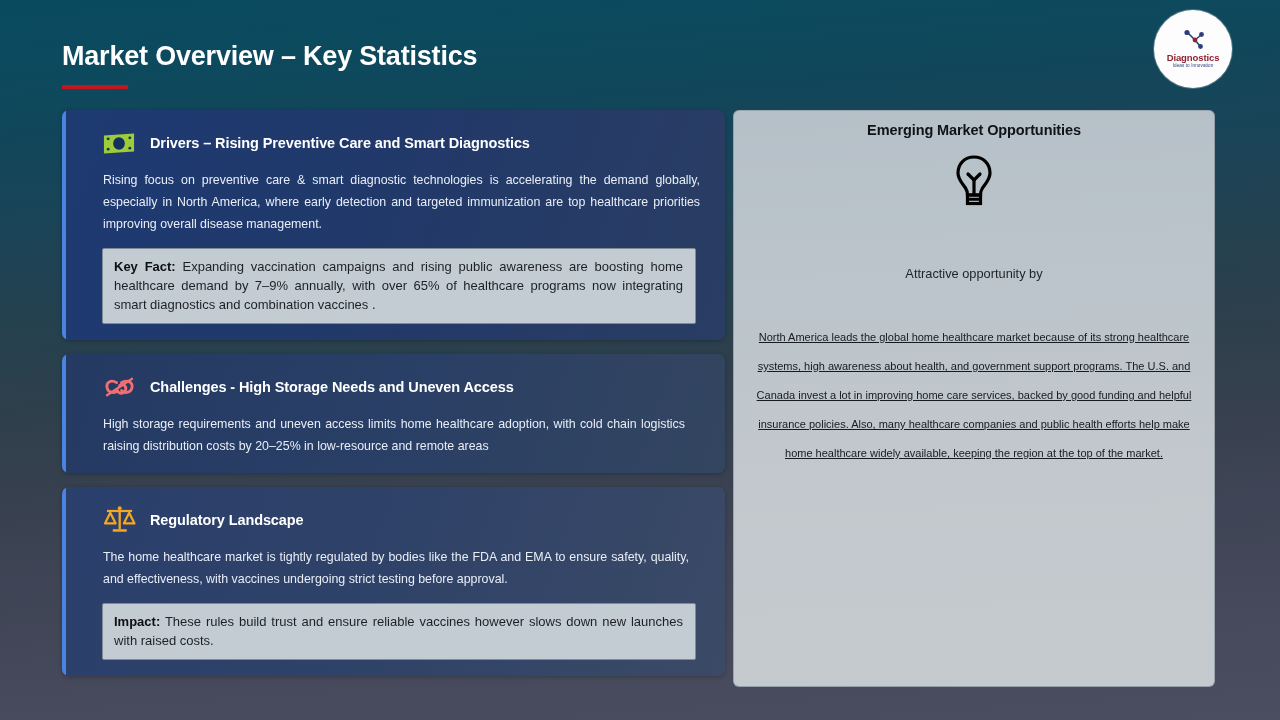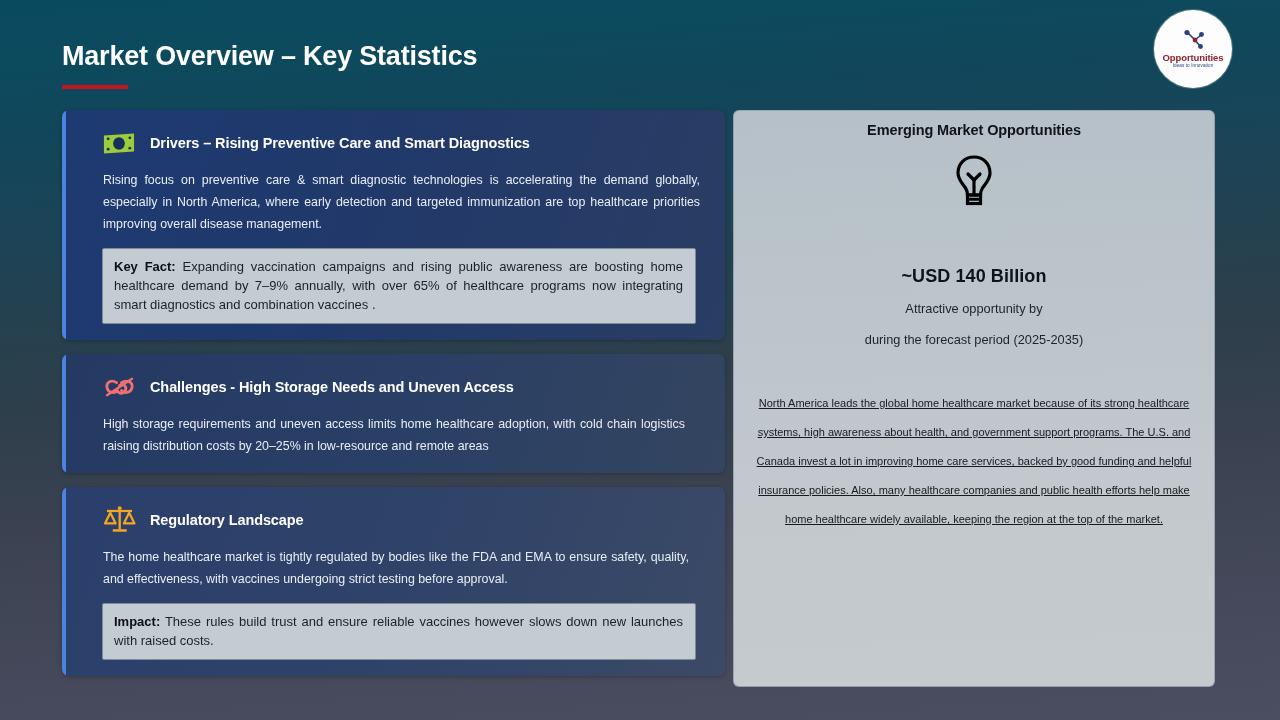--- a/index.html
+++ b/index.html
@@ -140,21 +140,21 @@
 <div class="logo-badge">
   <svg class="logo-mark" viewBox="0 0 26 22">
     <line x1="8" y1="4" x2="15" y2="11" stroke="#2b3f7a" stroke-width="1.6"></line>
     <line x1="15" y1="11" x2="21" y2="6" stroke="#2b3f7a" stroke-width="1.6"></line>
     <line x1="15" y1="11" x2="20" y2="17" stroke="#2b3f7a" stroke-width="1.6"></line>
     <circle cx="7" cy="3.5" r="2.6" fill="#2b3f7a"></circle>
     <circle cx="15" cy="11" r="2.4" fill="#8d2230"></circle>
     <circle cx="21.5" cy="5.5" r="2.4" fill="#2b3f7a"></circle>
     <circle cx="20.5" cy="17.5" r="2.4" fill="#2b3f7a"></circle>
   </svg>
-  <div class="logo-name">Opportunities</div>
+  <div class="logo-name">Diagnostics</div>
   <div class="logo-tag">Ideas to Innovation</div>
 </div>
 
 <div class="cards">
 
   <div class="card c1">
     <div class="card-accent"></div>
     <div class="card-inner">
       <div class="card-head">
         <span class="card-icon">
@@ -226,19 +226,17 @@
       <path d="M22 3 C12.5 3, 6 10, 6 19 C6 25.5, 10.5 29.5, 13.5 34 C15 36.3, 15.5 38.5, 15.5 41 L28.5 41 C28.5 38.5, 29 36.3, 30.5 34 C33.5 29.5, 38 25.5, 38 19 C38 10, 31.5 3, 22 3 Z" fill="none" stroke="#000" stroke-width="3.2"></path>
       <line x1="22" y1="41" x2="22" y2="25" stroke="#000" stroke-width="3.2"></line>
       <line x1="22" y1="26" x2="16" y2="20" stroke="#000" stroke-width="3.2" stroke-linecap="round"></line>
       <line x1="22" y1="26" x2="28" y2="20" stroke="#000" stroke-width="3.2" stroke-linecap="round"></line>
       <rect x="15.5" y="41" width="13" height="8.5" fill="none" stroke="#000" stroke-width="3.2"></rect>
       <line x1="15.5" y1="45.2" x2="28.5" y2="45.2" stroke="#000" stroke-width="3"></line>
     </svg>
   </div>
 
   <div class="panel-stats">
-    <div class="stat-value">~USD 140 Billion</div>
     <div class="stat-sub">Attractive opportunity by</div>
-    <div class="stat-period">during the forecast period (2025-2035)</div>
   </div>
 
   <div class="panel-para">North America leads the global home healthcare market because of its strong healthcare systems, high awareness about health, and government support programs. The U.S. and Canada invest a lot in improving home care services, backed by good funding and helpful insurance policies. Also, many healthcare companies and public health efforts help make home healthcare widely available, keeping the region at the top of the market.</div>
 </div>
 
 </body></html>

